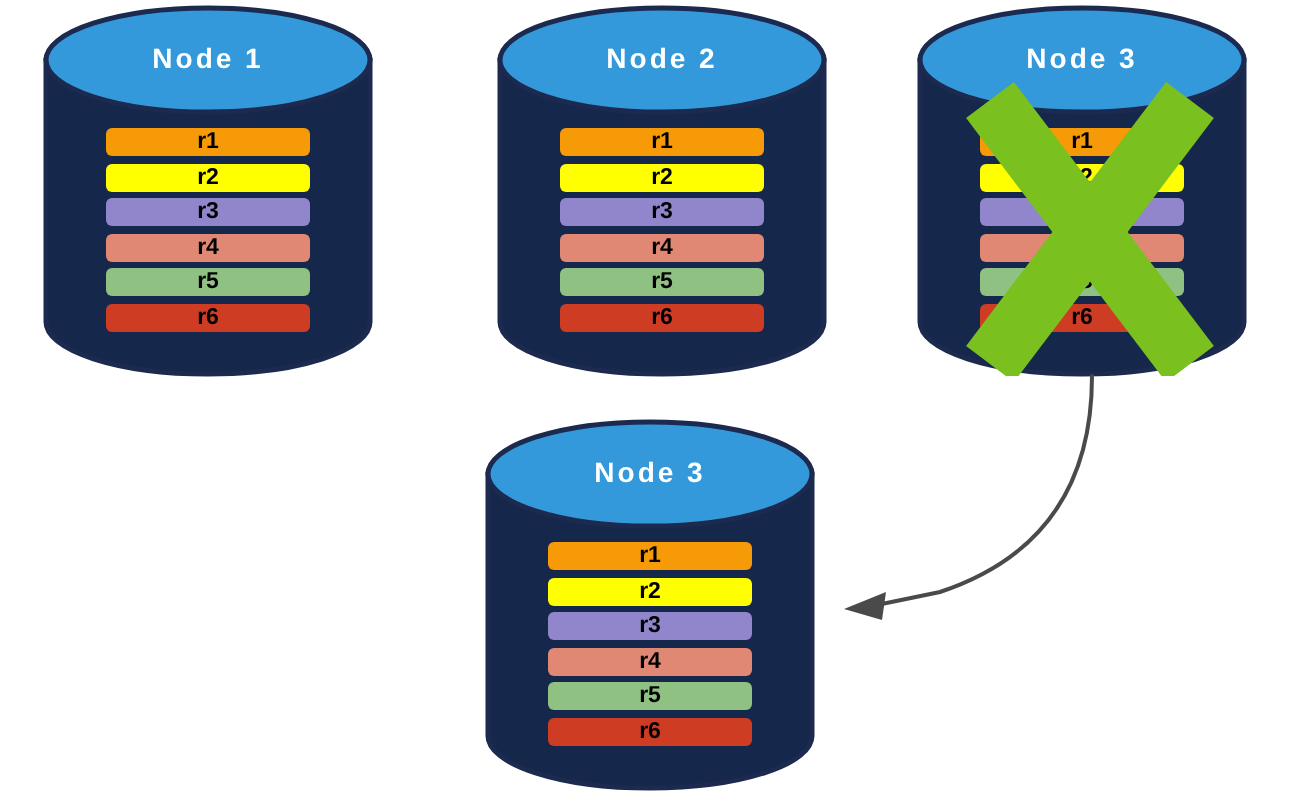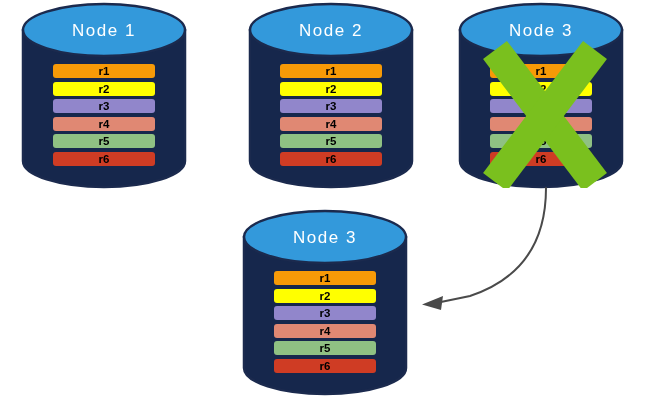--- a/index.html
+++ b/index.html
@@ -29,22 +29,22 @@
     left: 0;
     top: 0;
     overflow: visible;
   }
   .node-title {
     position: absolute;
     left: 0;
     width: 100%;
     text-align: center;
     color: #ffffff;
-    font-weight: normal;
-    font-size: 17px;
+    font-weight: bold;
+    font-size: 14px;
     letter-spacing: 1.5px;
     line-height: 1;
     white-space: nowrap;
     pointer-events: none;
   }
   .rows {
     position: absolute;
     display: flex;
     flex-direction: column;
     justify-content: center;

